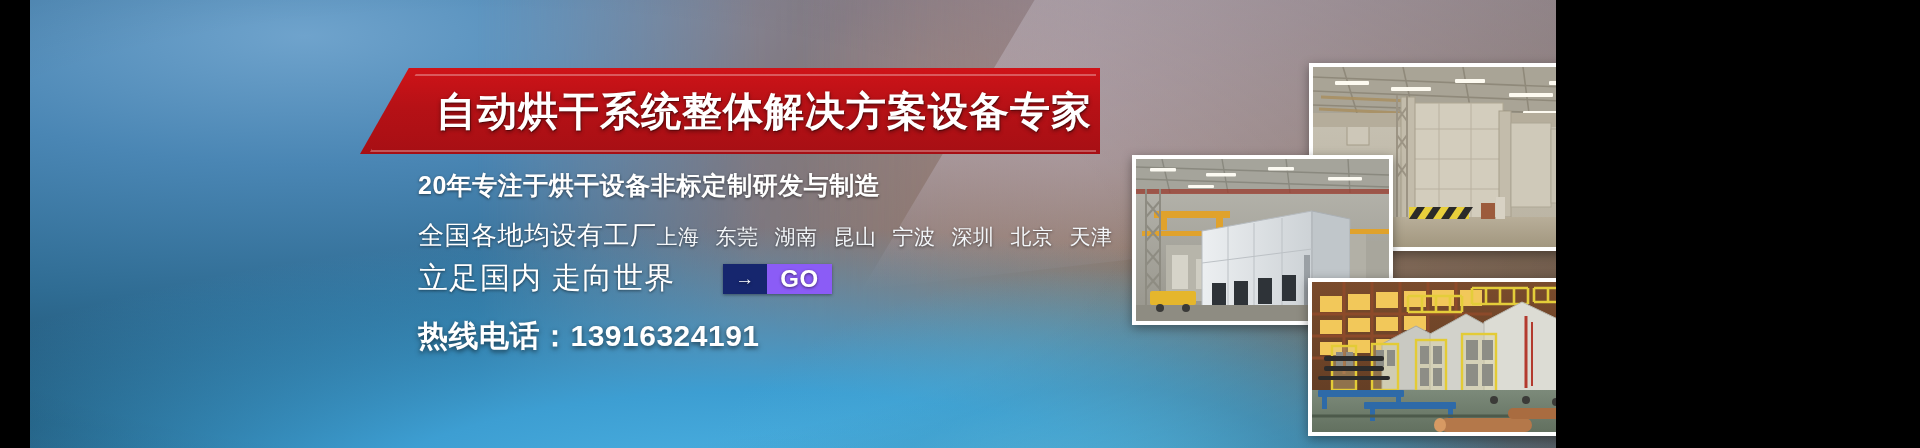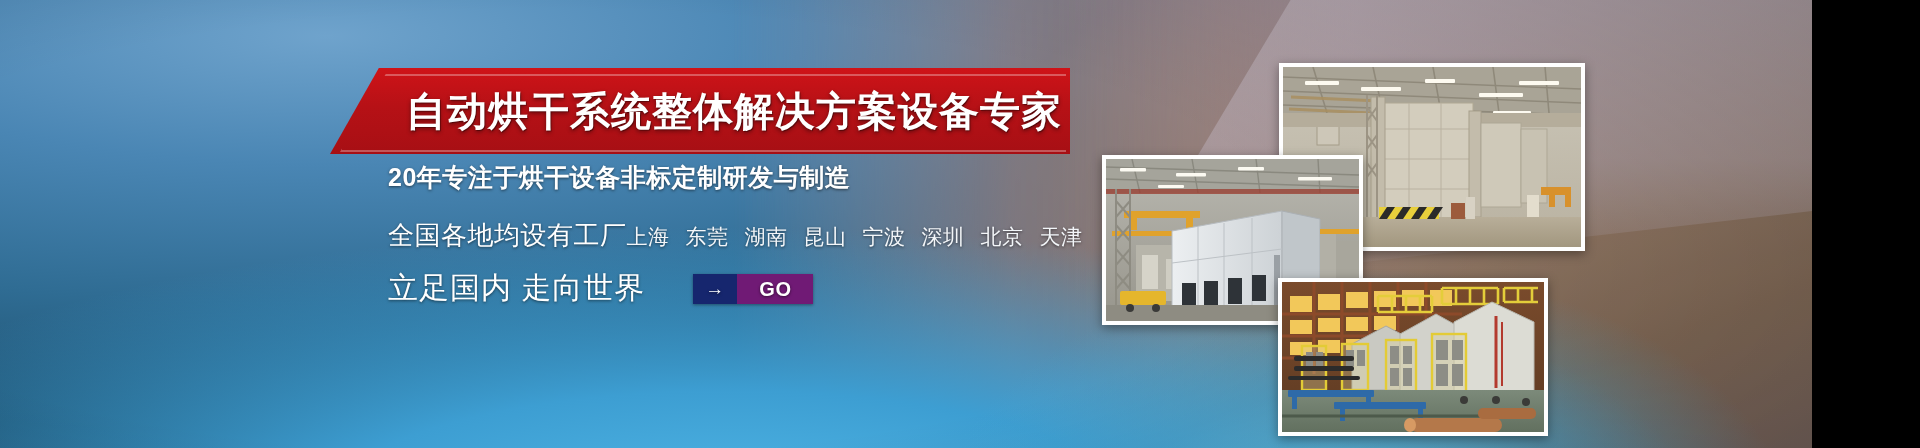--- a/index.html
+++ b/index.html
@@ -1,24 +1,25 @@
 <!DOCTYPE html>
 <html lang="zh"><head>
 <meta charset="utf-8">
 <title>Banner</title>
 <style>
   html,body{margin:0;padding:0;background:#000;}
   body{font-family:"Liberation Sans","DejaVu Sans",sans-serif;}
 
   #banner{
     position:relative;
-    width:1812px;
+    width:1526px;
     height:448px;
     overflow:hidden;
     background:#2e6f99;
+    margin-left:30px;
   }
 
   
   .bg-base{
     position:absolute; inset:0;
     background:
       radial-gradient(120% 130% at 18% 8%,  #6fa3cc 0%,  #4a86b4 22%, #2f6c93 46%, #1d4f6d 68%, #1b4a66 100%);
   }
   .bg-warm{
     position:absolute; top:0; right:0; width:1080px; height:448px;
@@ -90,42 +91,42 @@
   }
 
   
   .line{
     position:absolute;
     color:#ffffff;
     white-space:nowrap;
     text-shadow:0 1px 3px rgba(0,0,0,.55);
   }
   .line-2{
-    left:388px; top:161px;
+    left:388px; top:169px;
     font-size:25px;
     font-weight:bold;
     letter-spacing:.5px;
   }
   .line-3{
     left:388px; top:218px;
     font-size:26px;
     letter-spacing:.5px;
     display:flex;
     align-items:baseline;
   }
   .cities{
     font-size:21px;
     letter-spacing:.5px;
     display:flex;
     gap:16px;
     color:#f3f6f9;
     text-align:right;
   }
   .line-4{
-    left:388px; top:268px;
+    left:388px; top:258px;
     font-size:30px;
     letter-spacing:1px;
     display:flex;
     align-items:center;
     gap:48px;
   }
   .go-btn{
     display:inline-flex;
     align-items:stretch;
     height:30px;
@@ -133,24 +134,24 @@
     cursor:pointer;
   }
   .go-arrow{
     background:#16266e;
     width:44px;
     display:flex; align-items:center; justify-content:center;
     color:#fff; font-size:19px; font-weight:bold;
     line-height:1;
   }
   .go-label{
-    background:#701a75;
-    padding:0 22px;
+    background:#8b5cf6;
+    padding:0 13px;
     display:flex; align-items:center; justify-content:center;
-    color:#fff; font-size:20px; font-weight:bold; letter-spacing:.5px;
+    color:#fff; font-size:24px; font-weight:bold; letter-spacing:.5px;
     line-height:1;
   }
   .line-5{
     left:388px; top:316px;
     font-size:30px;
     font-weight:bold;
     letter-spacing:.5px;
     text-shadow:0 2px 5px rgba(0,0,0,.6);
   }
 
@@ -250,20 +251,21 @@
   </div>
 
   <div class="line line-4">
     <span>立足国内 走向世界</span>
     <span class="go-btn">
       <span class="go-arrow">→</span>
       <span class="go-label">GO</span>
     </span>
   </div>
 
+  <div class="line line-5">热线电话：13916324191</div>
 
   <div class="photo" id="photo-factory-interior">
     <svg viewBox="0 0 298 180" preserveAspectRatio="none" aria-hidden="true">
       <defs>
         <linearGradient id="fi-sky" x1="0" y1="0" x2="0" y2="1">
           <stop offset="0" stop-color="#cbc6b8"></stop>
             <stop offset="1" stop-color="#b9b2a1"></stop>
         </linearGradient>
         <linearGradient id="fi-floor" x1="0" y1="0" x2="0" y2="1">
           <stop offset="0" stop-color="#b8ae99"></stop>

